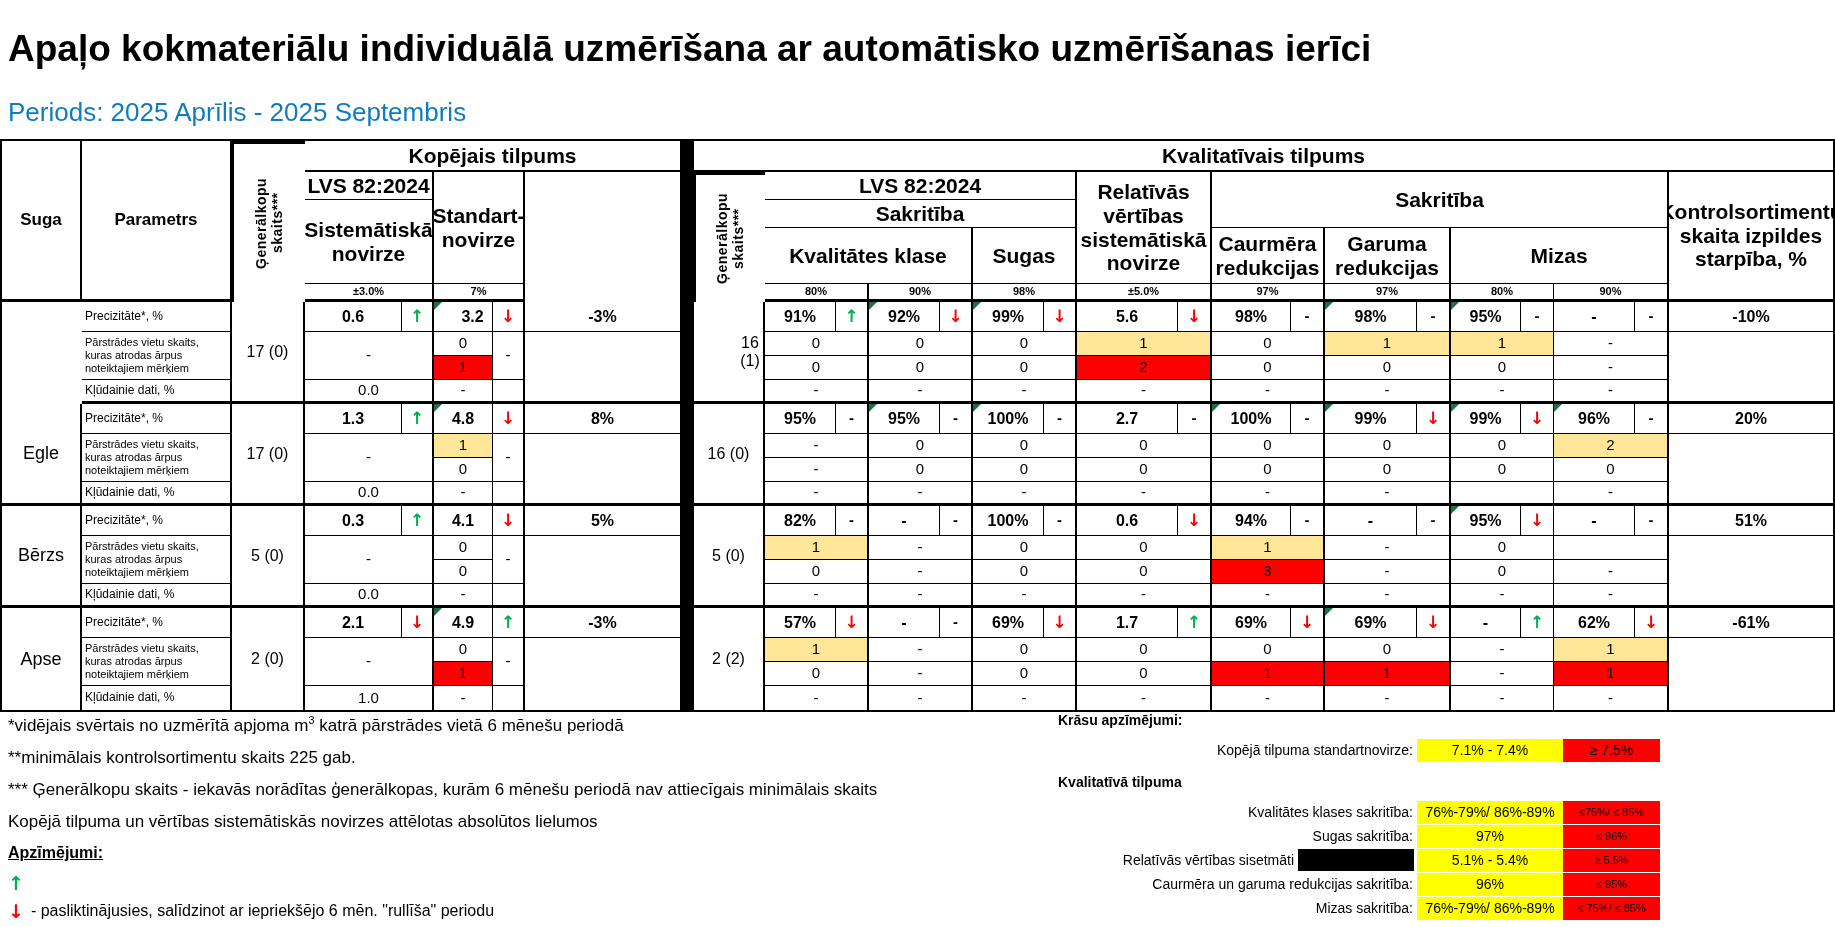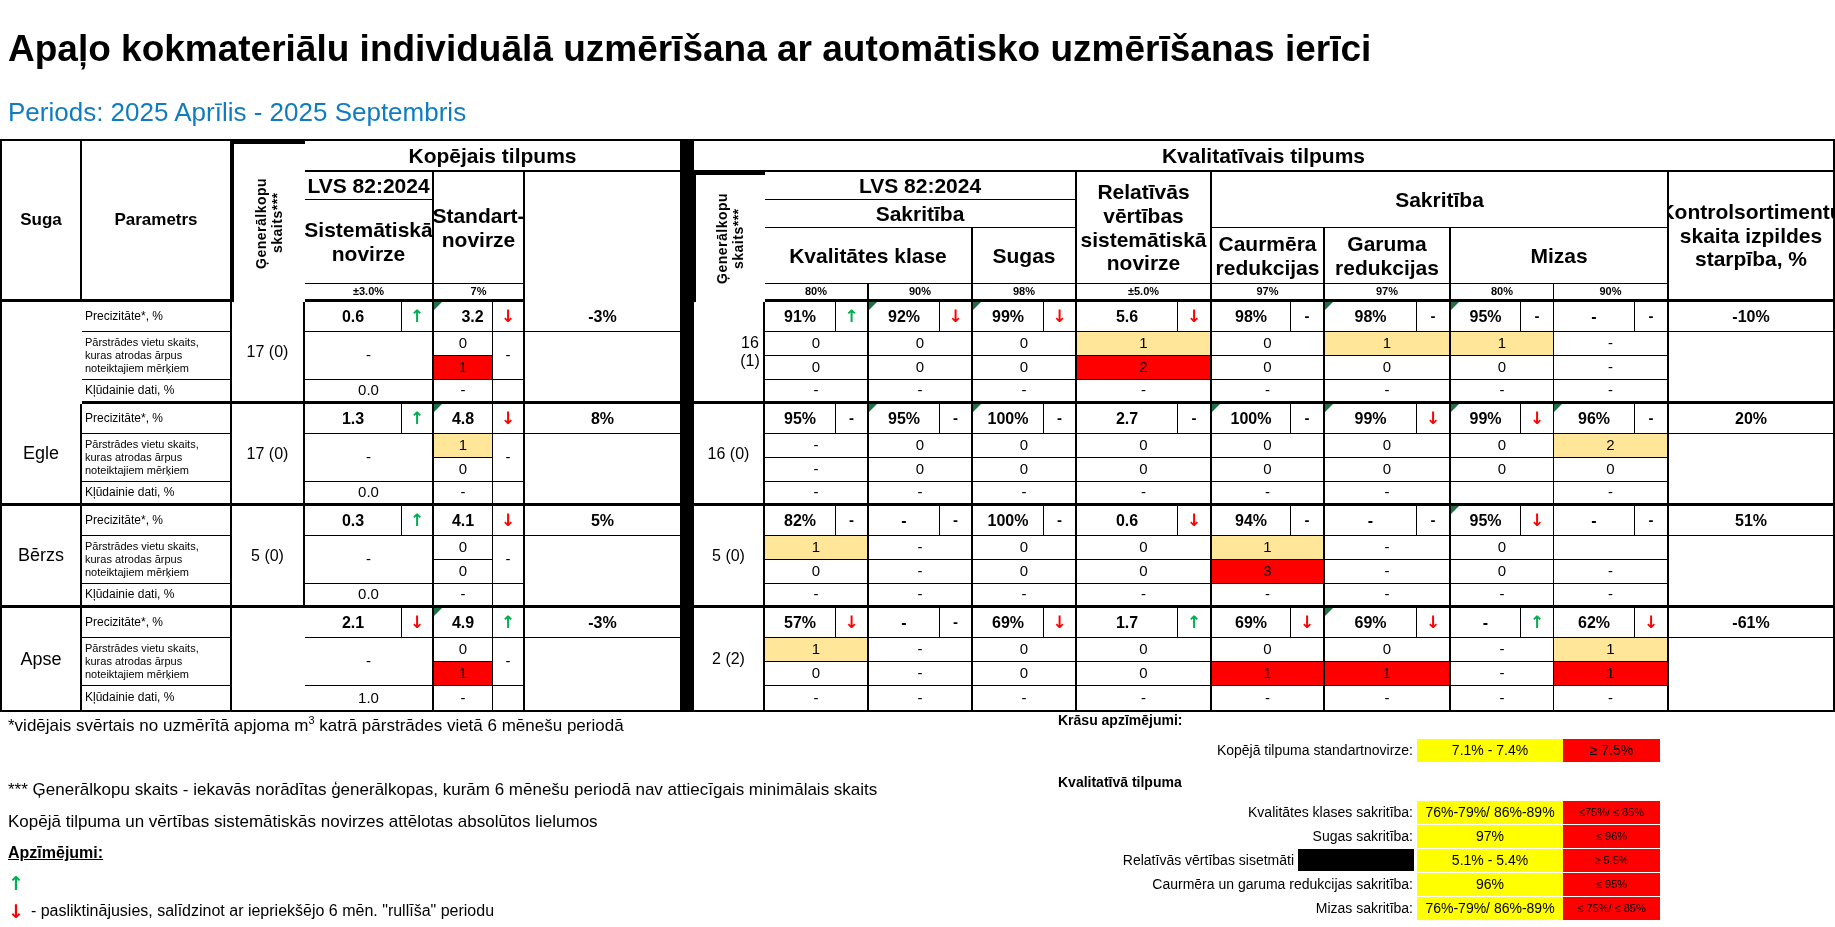--- a/index.html
+++ b/index.html
@@ -275,20 +275,21 @@
       <div class="cell adash br2" style="grid-area: 14 / 26 / 15 / 27;">-</div>
       <div class="cell v2 br2" style="grid-area: 15 / 25 / 16 / 27;"></div>
       <div class="cell v2 br2" style="grid-area: 16 / 25 / 17 / 27;">-</div>
       <div class="cell v2 br2 bb3" style="grid-area: 17 / 25 / 18 / 27;">-</div>
       <div class="cell v1 br0" style="grid-area: 14 / 27 / 15 / 28;">51%</div>
       <div class="cell br0 bb3" style="grid-area: 15 / 27 / 18 / 28;"></div>
       <div class="cell suga br2 bb0" style="grid-area: 18 / 1 / 22 / 2;">Apse</div>
       <div class="cell pl br2" style="grid-area: 18 / 2 / 19 / 3;">Precizitāte*, %</div>
       <div class="cell pl pl2 br2" style="grid-area: 19 / 2 / 21 / 3;">Pārstrādes vietu skaits, kuras atrodas ārpus noteiktajiem mērķiem</div>
       <div class="cell pl br2 bb0" style="grid-area: 21 / 2 / 22 / 3;">Kļūdainie dati, %</div>
+      <div class="cell gen br2 bb0" style="grid-area: 18 / 3 / 22 / 4;">2 (0)</div>
       <div class="cell v1" style="grid-area: 18 / 4 / 19 / 5;">2.1</div>
       <div class="cell ad br2" style="grid-area: 18 / 5 / 19 / 6;">↓</div>
       <div class="cell v2 br2" style="grid-area: 19 / 4 / 21 / 6;">-</div>
       <div class="cell v2 br2 bb0" style="grid-area: 21 / 4 / 22 / 6;">1.0</div>
       <div class="cell v1 corner" style="grid-area: 18 / 6 / 19 / 7;">4.9</div>
       <div class="cell au br2" style="grid-area: 18 / 7 / 19 / 8;">↑</div>
       <div class="cell v2" style="grid-area: 19 / 6 / 20 / 7;">0</div>
       <div class="cell v2 redbg" style="grid-area: 20 / 6 / 21 / 7;">1</div>
       <div class="cell v2 br2" style="grid-area: 19 / 7 / 21 / 8;">-</div>
       <div class="cell v2 bb0" style="grid-area: 21 / 6 / 22 / 7;">-</div>
@@ -334,20 +335,21 @@
       <div class="cell v1" style="grid-area: 18 / 25 / 19 / 26;">62%</div>
       <div class="cell ad br2" style="grid-area: 18 / 26 / 19 / 27;">↓</div>
       <div class="cell v2 tan br2" style="grid-area: 19 / 25 / 20 / 27;">1</div>
       <div class="cell v2 redbg br2" style="grid-area: 20 / 25 / 21 / 27;">1</div>
       <div class="cell v2 br2 bb0" style="grid-area: 21 / 25 / 22 / 27;">-</div>
       <div class="cell v1 br0" style="grid-area: 18 / 27 / 19 / 28;">-61%</div>
       <div class="cell br0 bb0" style="grid-area: 19 / 27 / 22 / 28;"></div>
     </div>
 
   <div class="fn" style="top:714px"><span>*vidējais svērtais no uzmērītā apjoma m</span><sup>3</sup><span> katrā pārstrādes vietā 6 mēnešu periodā</span></div>
+  <div class="fn" style="top:748px">**minimālais kontrolsortimentu skaits 225 gab.</div>
   <div class="fn" style="top:780px">*** Ģenerālkopu skaits - iekavās norādītas ģenerālkopas, kurām 6 mēnešu periodā nav attiecīgais minimālais skaits</div>
   <div class="fn" style="top:812px">Kopējā tilpuma un vērtības sistemātiskās novirzes attēlotas absolūtos lielumos</div>
   <div class="apz" style="top:844px">Apzīmējumi:</div>
   <div class="arrow-line" style="top:872px">
     <span class="sym-up">↑</span>
   </div>
   <div class="arrow-line" style="top:900px">
     <span class="sym-dn">↓</span>
     <span>- pasliktinājusies, salīdzinot ar iepriekšējo 6 mēn. "rullīša" periodu</span>
   </div>

